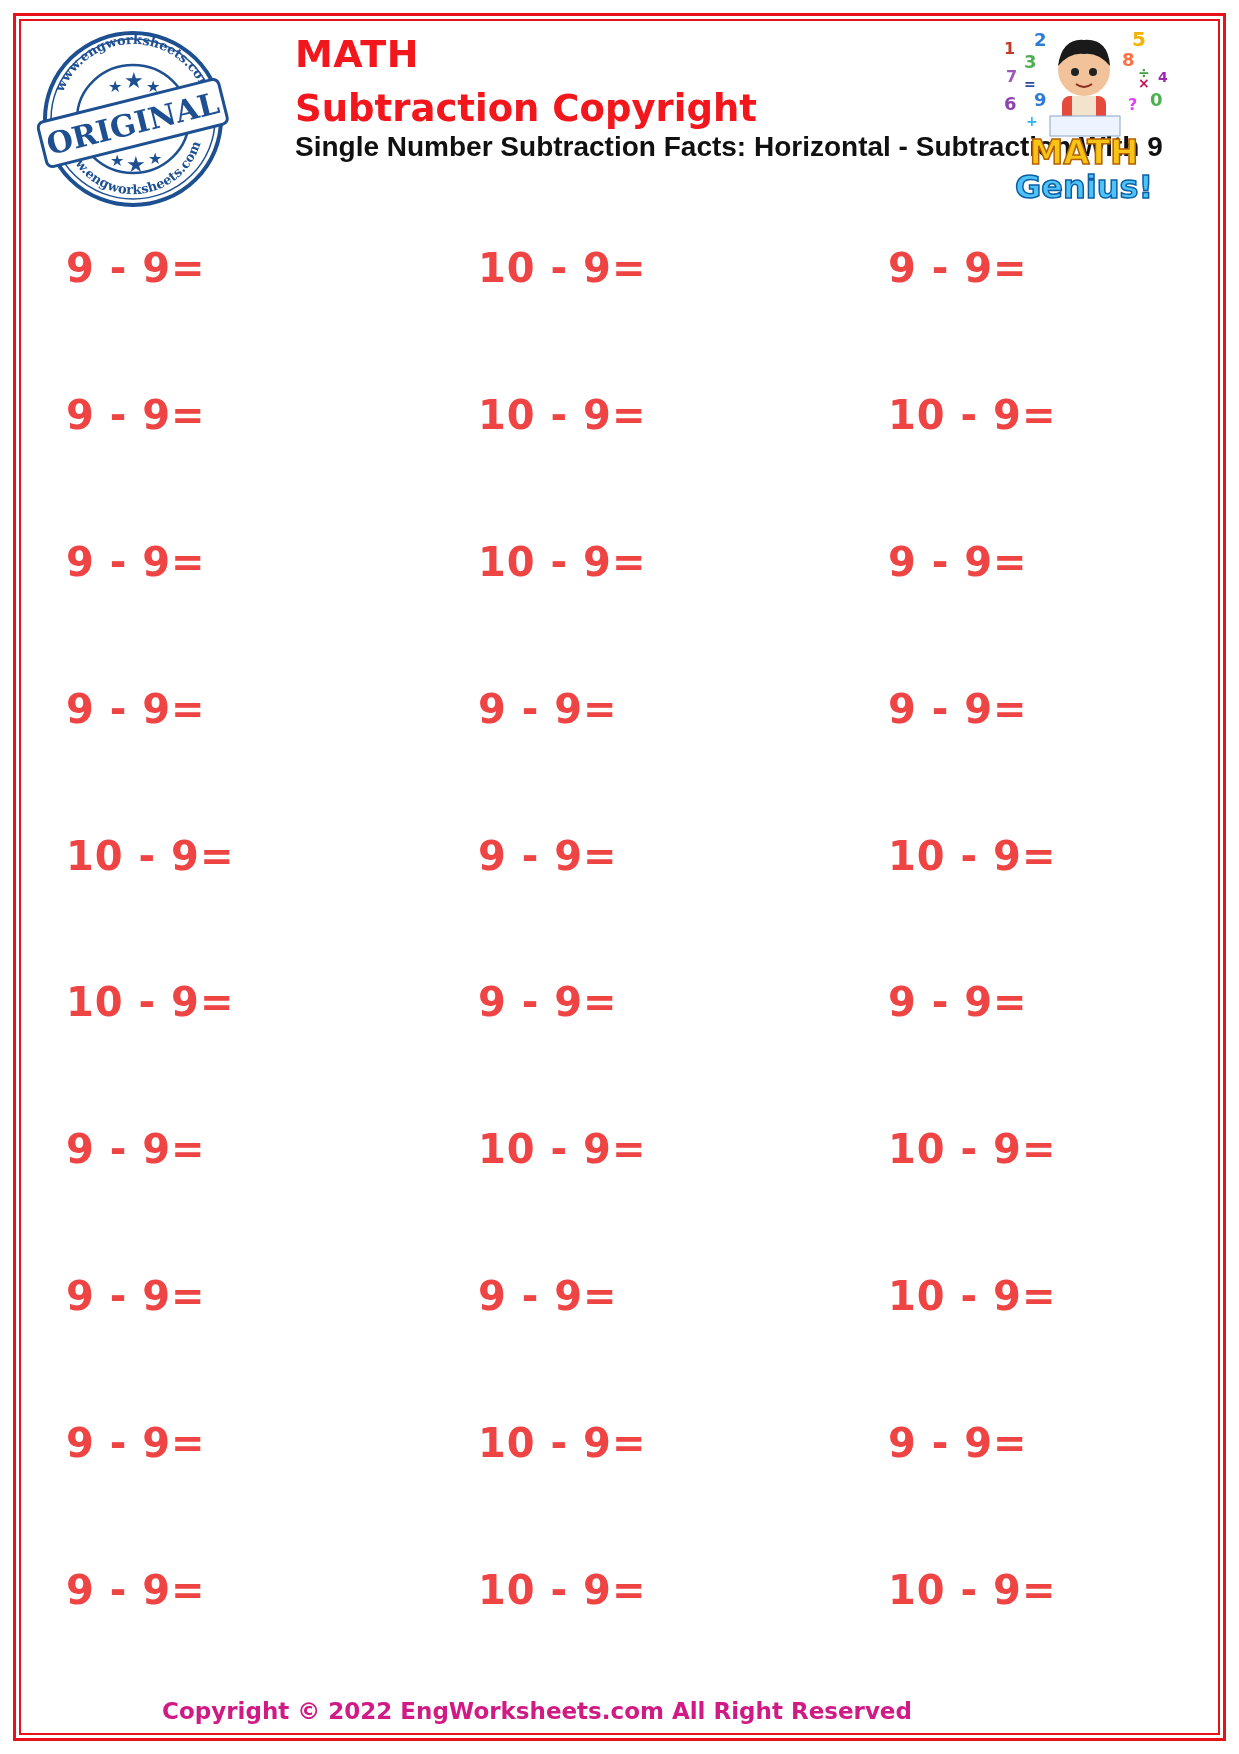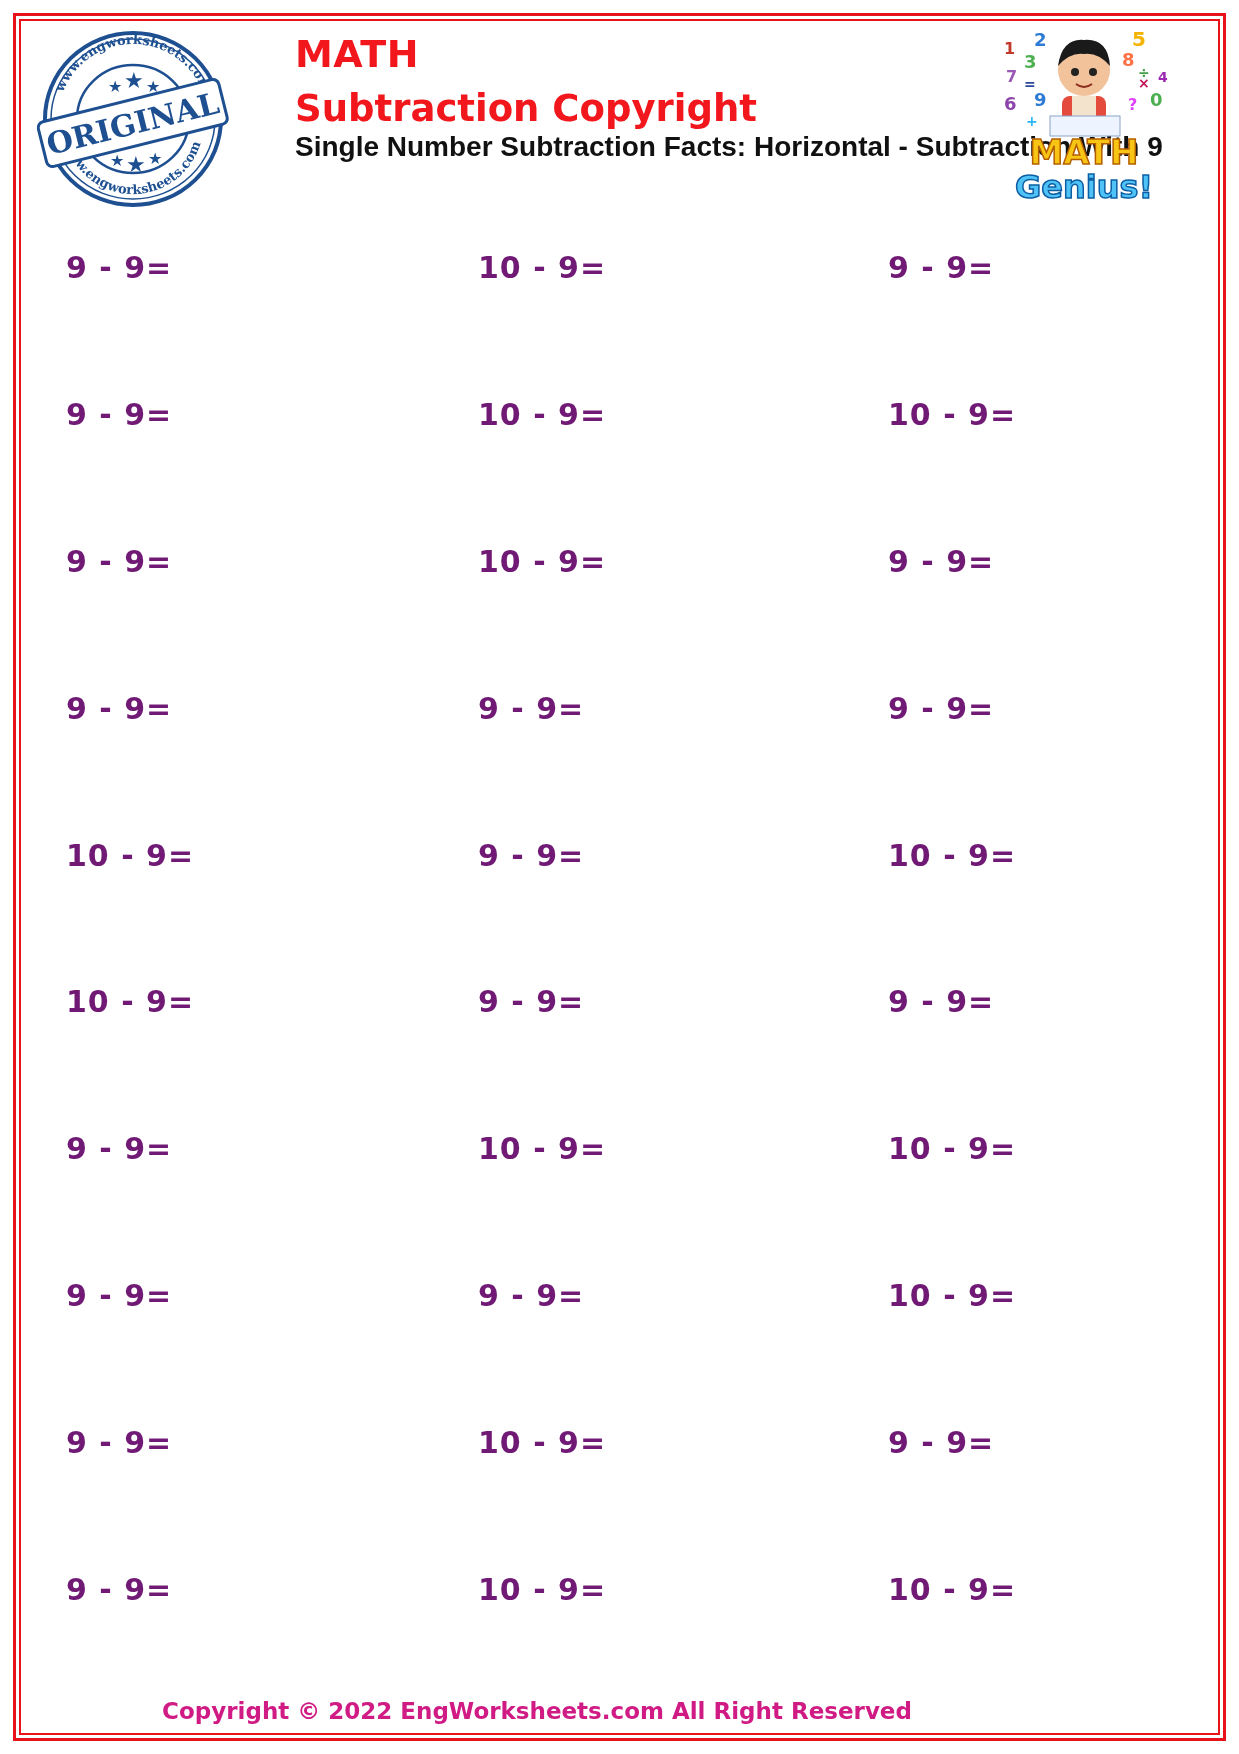--- a/index.html
+++ b/index.html
@@ -29,21 +29,21 @@
       font-family: Liberation Sans, sans-serif; margin-top: 2px; white-space: nowrap;
     }
 
     .logo { position: absolute; left: 998px; top: 26px; width: 172px; height: 180px; }
 
     .grid {
       position: absolute; left: 0; top: 0; width: 1239px; height: 1754px;
     }
     .problem {
       position: absolute; font-family: "DejaVu Sans", sans-serif; font-weight: bold;
-      font-size: 30px; color: #701a75; white-space: nowrap; line-height: 36px;
+      font-size: 40px; color: #ef4444; white-space: nowrap; line-height: 36px;
       letter-spacing: 1px;
     }
 
     .copyright {
       position: absolute; left: 0; width: 1074px; top: 1697px; text-align: center;
       color: #d01a84; font-weight: bold; font-size: 23px; line-height: 28px;
       font-family: "DejaVu Sans", sans-serif;
     }
   </style>
 </head>

